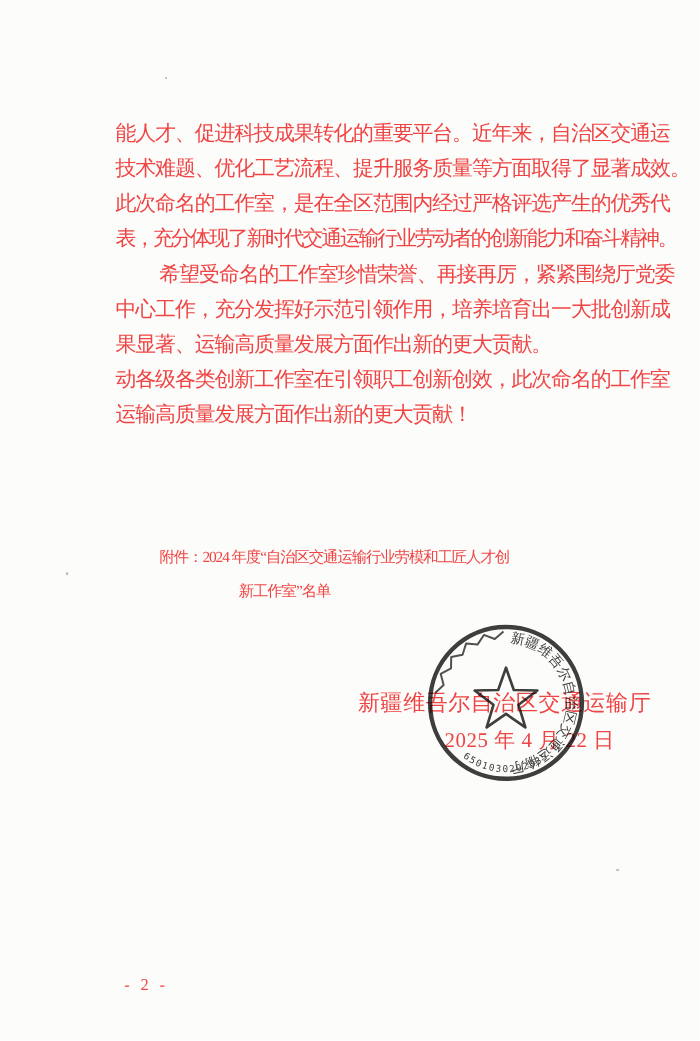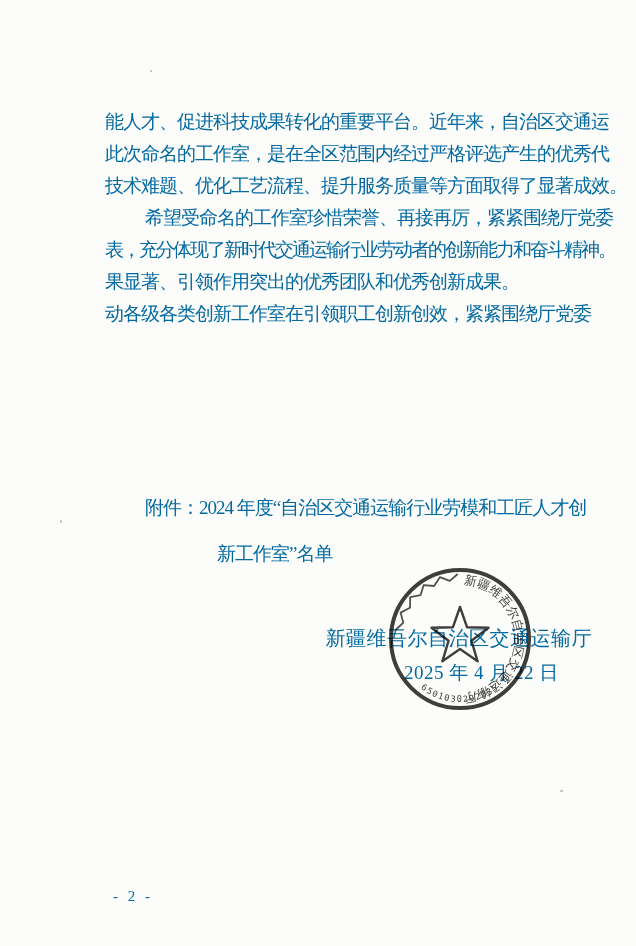--- a/index.html
+++ b/index.html
@@ -1,34 +1,34 @@
 <!DOCTYPE html>
 <html><head>
 <meta charset="utf-8">
 <style>
   html,body{margin:0;padding:0;background:#ffffff;}
   .page{
     position:relative;
     width:636px;height:946px;
     background:#fcfcfa;
     font-family:"Liberation Serif","DejaVu Serif",serif;
-    color:#0369a1;
+    color:#ef4444;
     overflow:hidden;
   }
   .body-text{
     position:absolute;left:105px;top:106px;width:525px;
     font-size:19px;line-height:32px;letter-spacing:-1px;
   }
   .line{white-space:nowrap;height:32px;}
   .indent-2{padding-left:40px;}
-  .indent-6{padding-left:112px;margin-top:15px;}
+  .indent-6{padding-left:112px;}
   .tight{letter-spacing:-2px;}
   .attachment{
     position:absolute;left:105px;top:492px;width:525px;
-    font-size:19px;line-height:31px;letter-spacing:-1px;
+    font-size:14px;line-height:31px;letter-spacing:-1px;
   }
   .attachment .line{height:31px;}
   .signature{
     position:absolute;right:44px;top:625px;
     font-size:20px;letter-spacing:0.5px;white-space:nowrap;
   }
   .date{
     position:absolute;left:404px;top:660px;
     font-size:19px;letter-spacing:0.5px;white-space:nowrap;
   }
@@ -45,26 +45,28 @@
   .s2{left:60px;top:520px;width:2px;height:3px;}
   .s3{left:560px;top:790px;width:3px;height:2px;}
 </style>
 </head>
 <body>
 
 <div class="page">
 
   <div class="body-text">
     <div class="line">能人才、促进科技成果转化的重要平台。近年来，自治区交通运</div>
+    <div class="line">技术难题、优化工艺流程、提升服务质量等方面取得了显著成效。</div>
     <div class="line">此次命名的工作室，是在全区范围内经过严格评选产生的优秀代</div>
-    <div class="line">技术难题、优化工艺流程、提升服务质量等方面取得了显著成效。</div>
+    <div class="line tight">表，充分体现了新时代交通运输行业劳动者的创新能力和奋斗精神。</div>
     <div class="line indent-2">希望受命名的工作室珍惜荣誉、再接再厉，紧紧围绕厅党委</div>
-    <div class="line tight">表，充分体现了新时代交通运输行业劳动者的创新能力和奋斗精神。</div>
-    <div class="line">果显著、引领作用突出的优秀团队和优秀创新成果。</div>
-    <div class="line">动各级各类创新工作室在引领职工创新创效，紧紧围绕厅党委</div>
+    <div class="line">中心工作，充分发挥好示范引领作用，培养培育出一大批创新成</div>
+    <div class="line">果显著、运输高质量发展方面作出新的更大贡献。</div>
+    <div class="line">动各级各类创新工作室在引领职工创新创效，此次命名的工作室</div>
+    <div class="line">运输高质量发展方面作出新的更大贡献！</div>
   </div>
 
   <div class="attachment">
     <div class="line indent-2">附件：2024 年度“自治区交通运输行业劳模和工匠人才创</div>
     <div class="line indent-6">新工作室”名单</div>
   </div>
 
   <div class="signature">新疆维吾尔自治区交通运输厅</div>
   <div class="date">2025 年 4 月 22 日</div>
 

